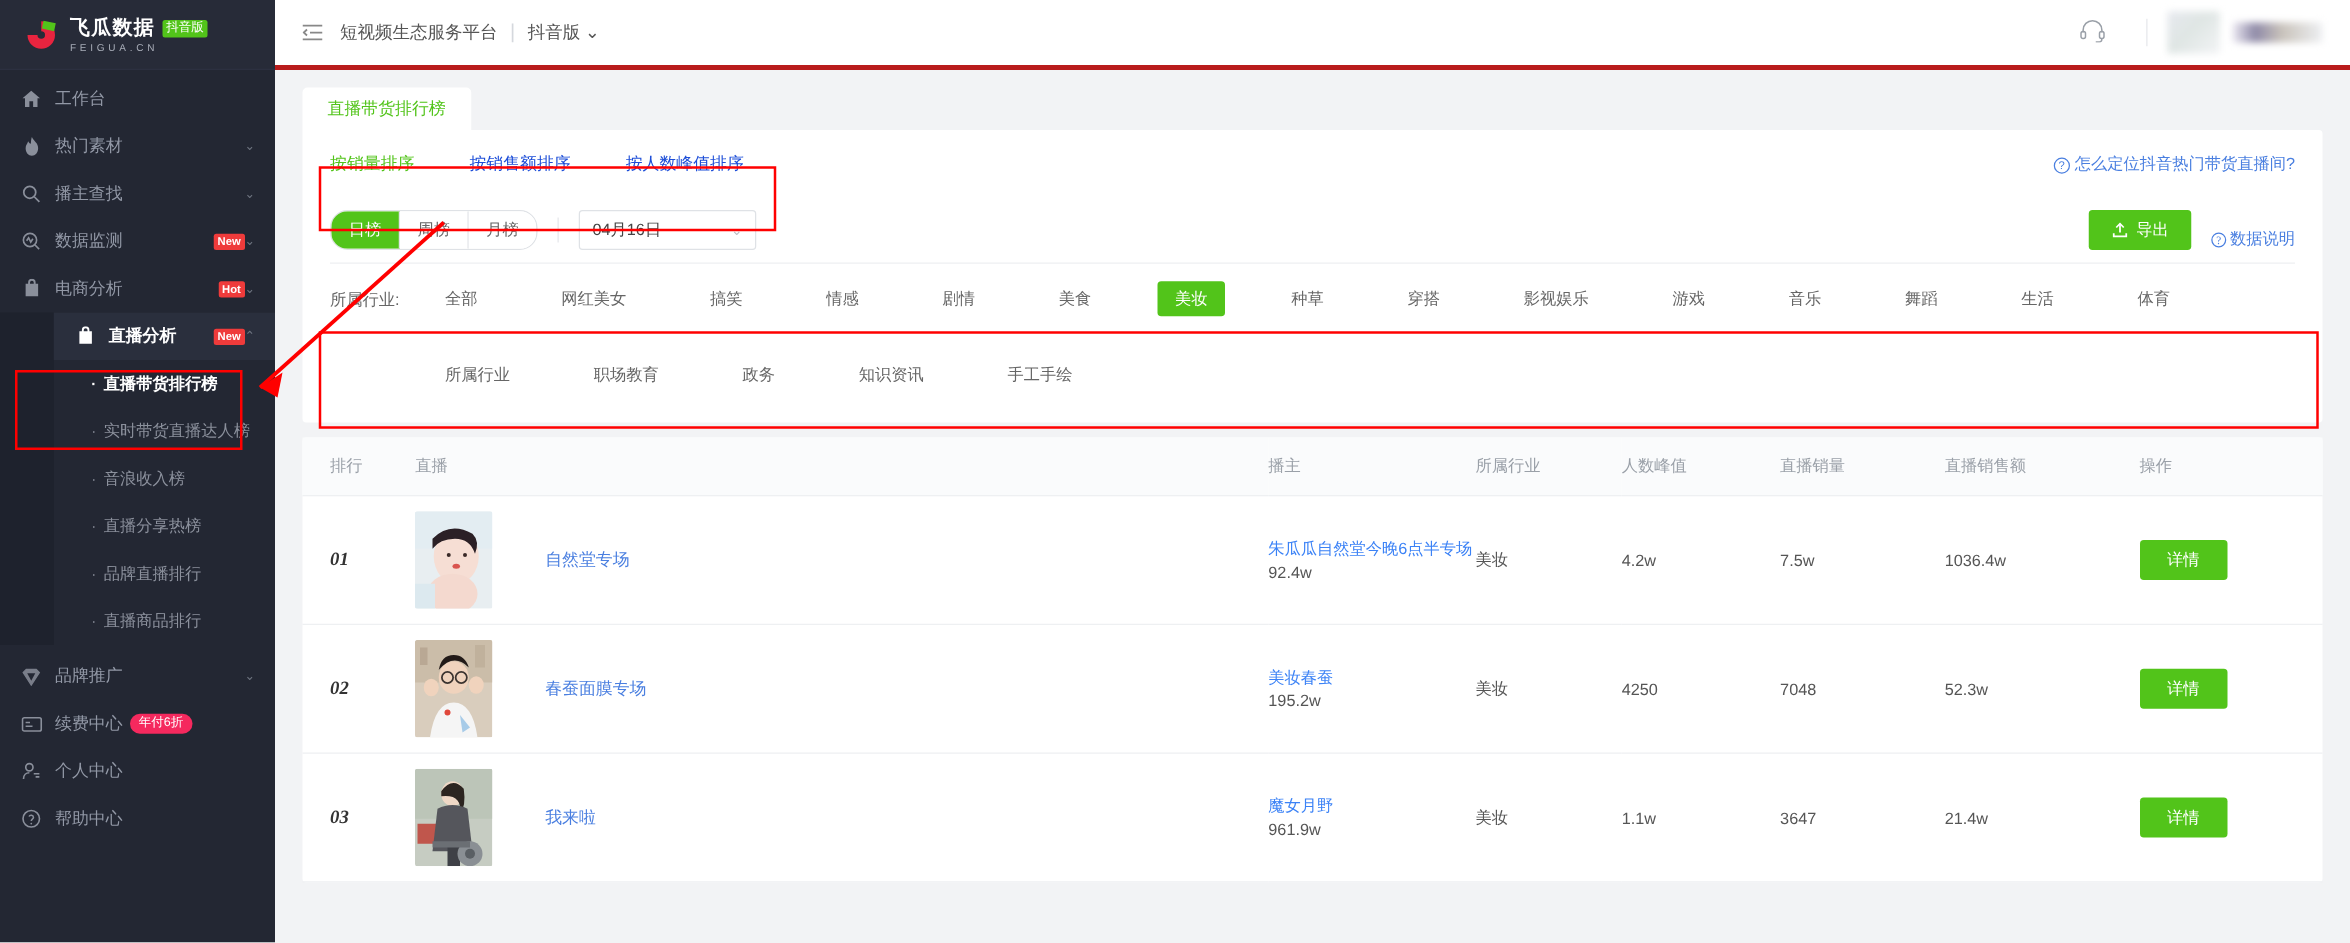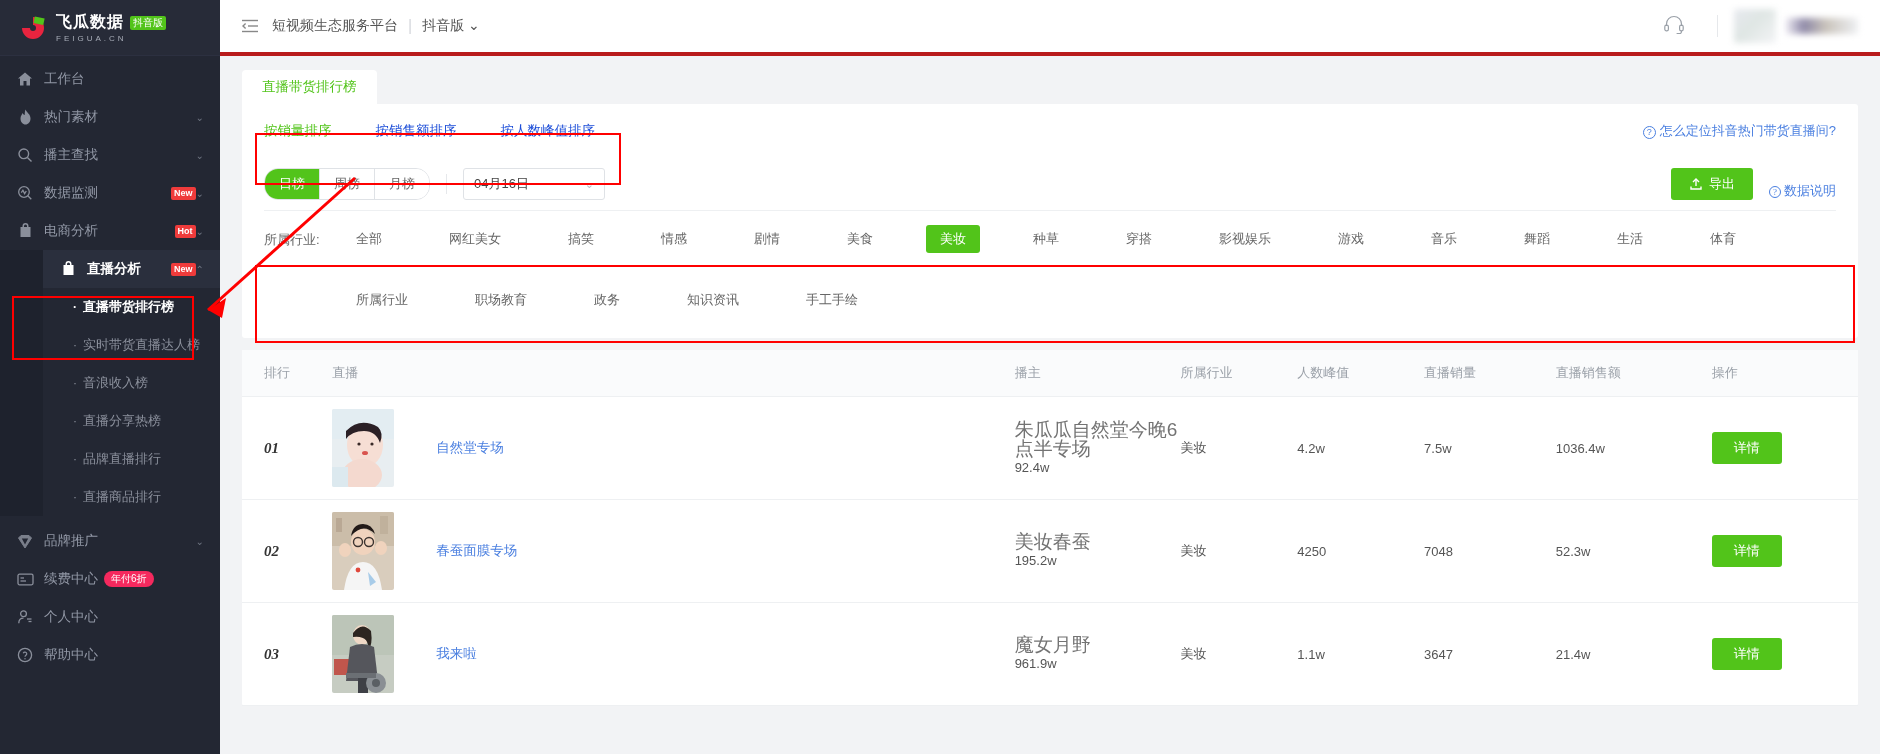--- a/index.html
+++ b/index.html
@@ -140,21 +140,21 @@
   .c-host { width: 136px; }
   .c-ind  { width: 96px; }
   .c-peak { width: 104px; }
   .c-vol  { width: 108px; }
   .c-amt  { width: 128px; }
   .c-op   { width: 120px; }
   .rank-num { font-style: italic; font-weight: bold; font-size: 15px; color: #333; font-family: "Liberation Serif", serif; }
   .live-cell { display: flex; align-items: center; }
   .thumb { width: 62px; height: 78px; border-radius: 2px; flex: 0 0 62px; margin-right: 42px; overflow: hidden; }
   .live-name { color: #4a7fe0; font-size: 13.5px; cursor: pointer; }
-  .host-name { color: #737373; font-size: 19px; cursor: pointer; line-height: 19px; }
+  .host-name { color: #3b82f6; font-size: 13px; cursor: pointer; line-height: 19px; }
   .host-fans { color: #555; font-size: 13px; line-height: 19px; }
   .btn-detail {
     background: #52c41a; color: #fff; border: none; border-radius: 3px;
     padding: 7px 22px; font-size: 13px; cursor: pointer; font-family: inherit;
   }
 
   
   .anno { position: absolute; border: 2px solid #ff0000; pointer-events: none; z-index: 50; }
   .anno-arrow { position: absolute; z-index: 51; pointer-events: none; }
 </style>

